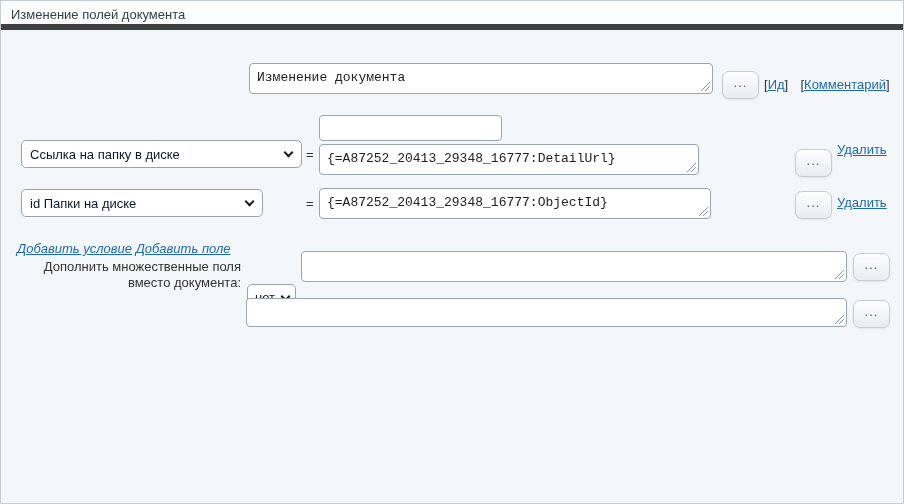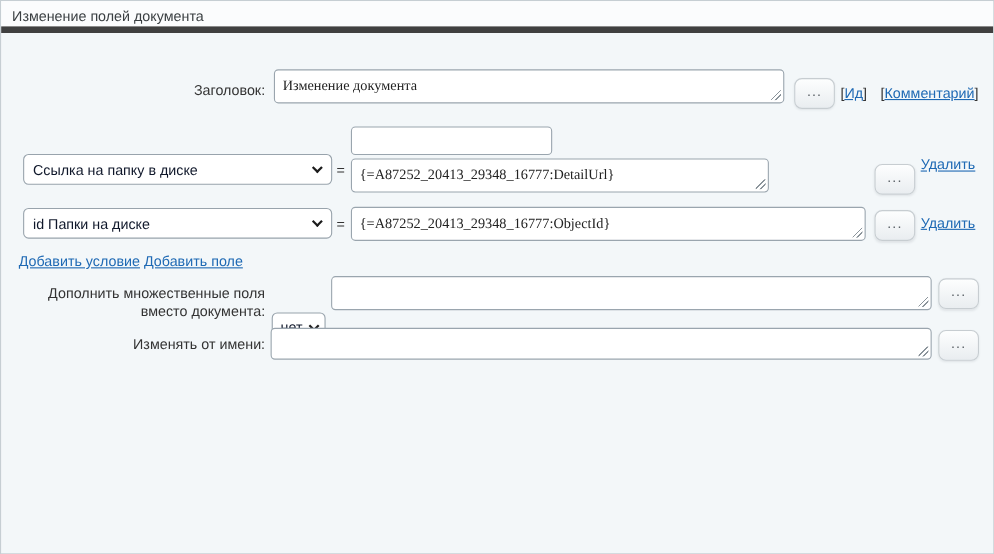--- a/index.html
+++ b/index.html
@@ -21,21 +21,21 @@
   }
   .lbl {
     position:absolute; font-size:13px; color:#333;
     text-align:right; width:240px; left:0; line-height:16px;
   }
   .ta-wrap { position:absolute; }
   .ta-wrap textarea {
     width:100%; height:100%;
     border:1px solid #9aa5ae; border-radius:4px;
     background:#fff; resize:none;
-    font-family:Liberation Serif, serif; font-size:13px; color:#222;
+    font-family:Liberation Mono, monospace; font-size:13px; color:#222;
     padding:6px 10px 2px 7px; outline:none; overflow:hidden;
   }
   .grip {
     position:absolute; right:3px; bottom:3px; width:9px; height:9px;
     background:linear-gradient(135deg,
       rgba(0,0,0,0) 0 45%, #8b949b 45% 53%,
       rgba(0,0,0,0) 53% 68%, #8b949b 68% 76%,
       rgba(0,0,0,0) 76%);
   }
   .inp {
@@ -77,21 +77,20 @@
   .bracket { color:#333; font-size:13px; text-decoration:none; }
   .links-box { position:absolute; font-size:13px; white-space:nowrap; }
 </style>
 </head>
 <body>
 
 <div class="panel">
 
   <div class="panel-header">Изменение полей документа</div>
 
-  <div class="lbl" style="top:73px;">Заголовок:</div>
   <div class="ta-wrap" style="left:248px; top:62px; width:464px; height:31px;">
     <textarea style="">Изменение документа</textarea>
     <div class="grip"></div>
   </div>
   <button class="dots-btn" style="left:721px; top:70px;">...</button>
   <div class="links-box" style="left:763px; top:76px;">
     <span class="bracket">[</span><a class="lnk">Ид</a><span class="bracket">]</span>
     <span style="display:inline-block; width:5px;"></span>
     <span class="bracket">[</span><a class="lnk">Комментарий</a><span class="bracket">]</span>
   </div>
@@ -104,55 +103,54 @@
   </div>
   <div class="eq" style="left:305px; top:146px;">=</div>
   <input class="inp" style="left: 318px; top: 114px; width: 183px; height: 26px;" value="">
   <div class="ta-wrap" style="left:318px; top:143px; width:380px; height:31px;">
     <textarea style="">{=A87252_20413_29348_16777:DetailUrl}</textarea>
     <div class="grip"></div>
   </div>
   <button class="dots-btn" style="left:794px; top:148px;">...</button>
   <a class="lnk" style="position:absolute; left:836px; top:141px;">Удалить</a>
 
-  <div class="select-wrap" style="left:20px; top:188px; width:281px; height:28px;">
+  <div class="select-wrap" style="left:20px; top:188px; width:242px; height:28px;">
     <select>
       <option>id Папки на диске</option>
     </select>
     <span class="chev"></span>
   </div>
   <div class="eq" style="left:305px; top:195px;">=</div>
-  <div class="ta-wrap" style="left:318px; top:187px; width:468px; height:31px;">
+  <div class="ta-wrap" style="left:318px; top:187px; width:392px; height:31px;">
     <textarea style="">{=A87252_20413_29348_16777:ObjectId}</textarea>
     <div class="grip"></div>
   </div>
   <button class="dots-btn" style="left:794px; top:190px;">...</button>
   <a class="lnk" style="position:absolute; left:836px; top:194px;">Удалить</a>
 
-  <div class="links-box" style="left:16px; top:229px;">
+  <div class="links-box" style="left:16px; top:240px;font-style:italic;">
     <a class="lnk">Добавить условие</a>
     <a class="lnk">Добавить поле</a>
   </div>
 
   <div class="lbl" style="top:258px;">
     <div>Дополнить множественные поля</div>
     <div>вместо документа:</div>
   </div>
   <div class="select-wrap small" style="left:246px; top:251px; width:49px; height:27px;margin-top:32px;">
     <select>
       <option>нет</option>
     </select>
     <span class="chev"></span>
   </div>
   <div class="ta-wrap" style="left:300px; top:250px; width:546px; height:31px;">
     <textarea style=""></textarea>
     <div class="grip"></div>
   </div>
   <button class="dots-btn" style="left:852px; top:252px;">...</button>
 
-  <div class="lbl" style="top:304px;">Изменять от имени:</div>
   <div class="ta-wrap" style="left:245px; top:297px; width:601px; height:29px;">
     <textarea style=""></textarea>
     <div class="grip"></div>
   </div>
   <button class="dots-btn" style="left:852px; top:299px;">...</button>
 
 </div>
 
 </body></html>

